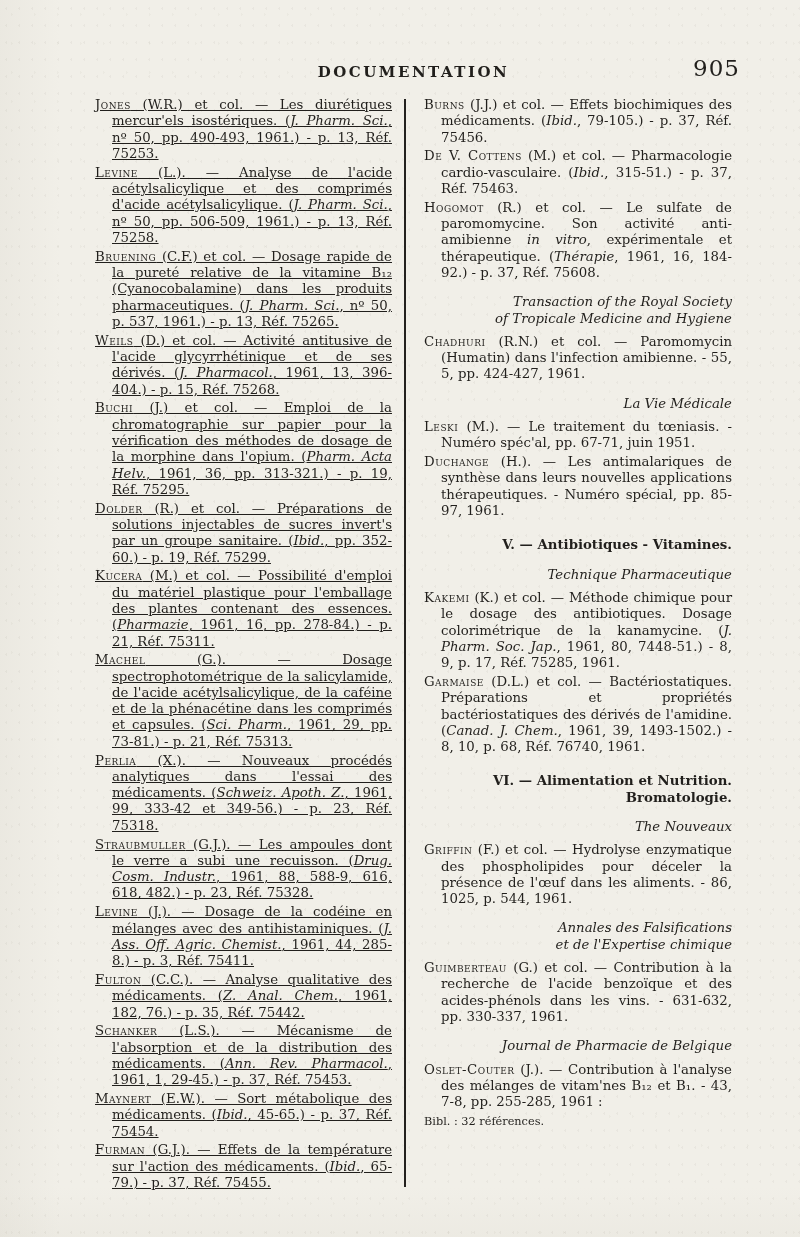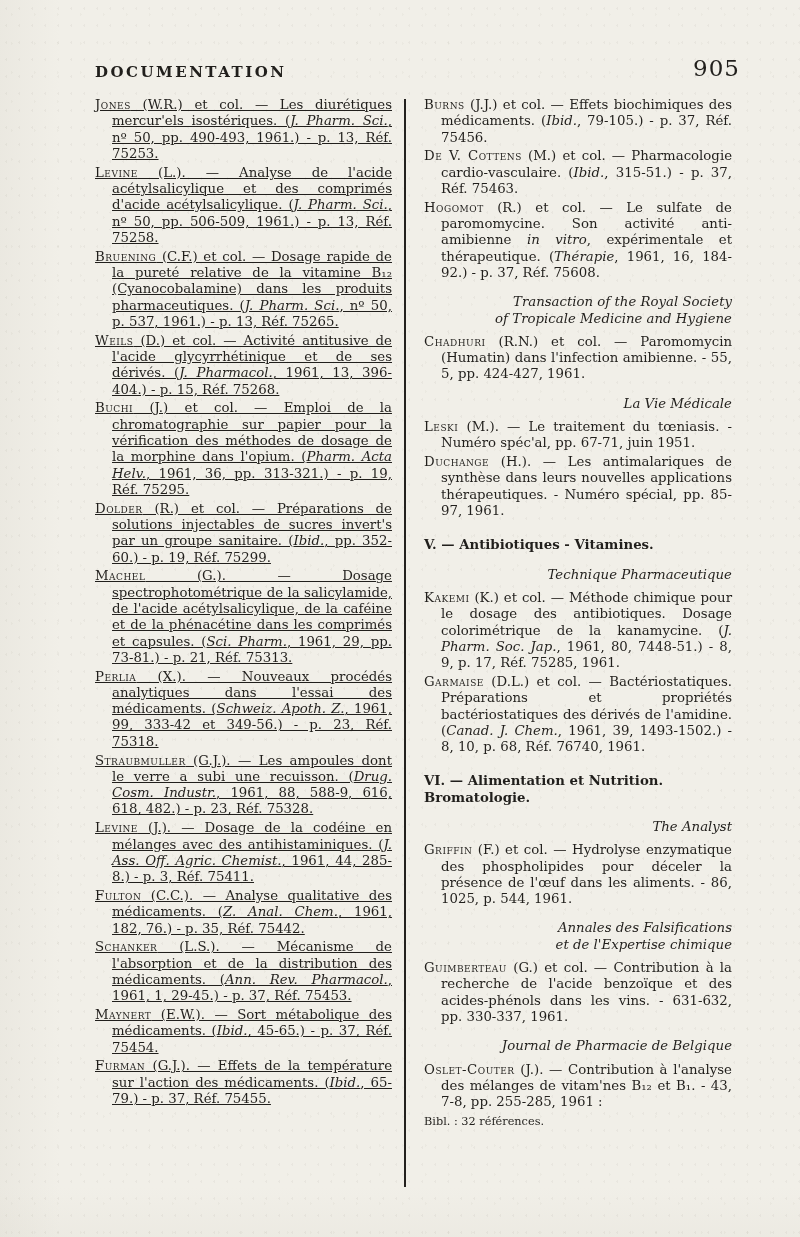--- a/index.html
+++ b/index.html
@@ -11,55 +11,56 @@
       radial-gradient(rgba(120,115,100,0.07) 1px, transparent 1px),
       radial-gradient(rgba(120,115,100,0.05) 1px, transparent 1px),
       linear-gradient(90deg, rgba(180,175,160,0.10), rgba(0,0,0,0) 60px),
       linear-gradient(0deg, rgba(180,175,160,0.08), rgba(0,0,0,0) 50px);
     background-size:13px 17px, 23px 29px, 100% 100%, 100% 100%;
     font-family:"DejaVu Serif","Liberation Serif",serif;
     color:#211f1c;
   }
   .hdr-title{
     position:absolute;top:63px;left:95px;width:637px;
-    font-weight:bold;font-size:15px;letter-spacing:2.5px;
+    text-align:center;font-weight:bold;font-size:15px;letter-spacing:2.5px;
   }
   .page-num{
     position:absolute;top:55px;right:60px;
     font-size:23px;letter-spacing:1px;
   }
   .col{position:absolute;top:97px;font-size:13.3px;line-height:16.3px;}
   .col-left{left:95px;width:297px;text-decoration:underline;}
   .col-right{left:424px;width:308px;}
   .divider{position:absolute;left:404px;top:99px;width:2px;height:1088px;background:#23211e;}
   p.entry{
     margin:0 0 2.5px 0;
     text-indent:-17px;padding-left:17px;
     text-align:justify;
   }
   .seg-sc{font-variant:small-caps;letter-spacing:0.5px;}
   .seg-i{font-style:italic;}
   .seg-sm{font-size:11.3px;}
   div.journal{font-style:italic;text-align:right;margin:13px 0 7px 0;}
-  div.section{font-weight:bold;text-align:left;margin:18px 0 11px 0;}
+  div.section{font-weight:bold;text-align:right;margin:18px 0 11px 0;}
 </style>
 </head>
 <body>
 
 <div class="page">
   <div class="hdr-title">DOCUMENTATION</div>
   <div class="page-num">905</div>
   <div class="divider"></div>
   <section class="col col-left" id="col-left">
       <p class="entry"><span class="seg-sc">Jones</span><span class="seg-n"> (W.R.) et col. — Les diurétiques mercur'els isostériques. (</span><span class="seg-i">J. Pharm. Sci.</span><span class="seg-n">, nº 50, pp. 490-493, 1961.) - p. 13, Réf. 75253.</span></p>
       <p class="entry"><span class="seg-sc">Levine</span><span class="seg-n"> (L.). — Analyse de l'acide acétylsalicylique et des comprimés d'acide acétylsalicylique. (</span><span class="seg-i">J. Pharm. Sci.</span><span class="seg-n">, nº 50, pp. 506-509, 1961.) - p. 13, Réf. 75258.</span></p>
       <p class="entry"><span class="seg-sc">Bruening</span><span class="seg-n"> (C.F.) et col. — Dosage rapide de la pureté relative de la vitamine B₁₂ (Cyanocobalamine) dans les produits pharmaceutiques. (</span><span class="seg-i">J. Pharm. Sci.</span><span class="seg-n">, nº 50, p. 537, 1961.) - p. 13, Réf. 75265.</span></p>
       <p class="entry"><span class="seg-sc">Weils</span><span class="seg-n"> (D.) et col. — Activité antitusive de l'acide glycyrrhétinique et de ses dérivés. (</span><span class="seg-i">J. Pharmacol.</span><span class="seg-n">, 1961, 13, 396-404.) - p. 15, Réf. 75268.</span></p>
       <p class="entry"><span class="seg-sc">Buchi</span><span class="seg-n"> (J.) et col. — Emploi de la chromatographie sur papier pour la vérification des méthodes de dosage de la morphine dans l'opium. (</span><span class="seg-i">Pharm. Acta Helv.</span><span class="seg-n">, 1961, 36, pp. 313-321.) - p. 19, Réf. 75295.</span></p>
       <p class="entry"><span class="seg-sc">Dolder</span><span class="seg-n"> (R.) et col. — Préparations de solutions injectables de sucres invert's par un groupe sanitaire. (</span><span class="seg-i">Ibid.</span><span class="seg-n">, pp. 352-60.) - p. 19, Réf. 75299.</span></p>
+      <p class="entry"><span class="seg-sc">Kucera</span><span class="seg-n"> (M.) et col. — Possibilité d'emploi du matériel plastique pour l'emballage des plantes contenant des essences. (</span><span class="seg-i">Pharmazie</span><span class="seg-n">, 1961, 16, pp. 278-84.) - p. 21, Réf. 75311.</span></p>
       <p class="entry"><span class="seg-sc">Machel</span><span class="seg-n"> (G.). — Dosage spectrophotométrique de la salicylamide, de l'acide acétylsalicylique, de la caféine et de la phénacétine dans les comprimés et capsules. (</span><span class="seg-i">Sci. Pharm.</span><span class="seg-n">, 1961, 29, pp. 73-81.) - p. 21, Réf. 75313.</span></p>
       <p class="entry"><span class="seg-sc">Perlia</span><span class="seg-n"> (X.). — Nouveaux procédés analytiques dans l'essai des médicaments. (</span><span class="seg-i">Schweiz. Apoth. Z.</span><span class="seg-n">, 1961, 99, 333-42 et 349-56.) - p. 23, Réf. 75318.</span></p>
       <p class="entry"><span class="seg-sc">Straubmuller</span><span class="seg-n"> (G.J.). — Les ampoules dont le verre a subi une recuisson. (</span><span class="seg-i">Drug. Cosm. Industr.</span><span class="seg-n">, 1961, 88, 588-9, 616, 618, 482.) - p. 23, Réf. 75328.</span></p>
       <p class="entry"><span class="seg-sc">Levine</span><span class="seg-n"> (J.). — Dosage de la codéine en mélanges avec des antihistaminiques. (</span><span class="seg-i">J. Ass. Off. Agric. Chemist.</span><span class="seg-n">, 1961, 44, 285-8.) - p. 3, Réf. 75411.</span></p>
       <p class="entry"><span class="seg-sc">Fulton</span><span class="seg-n"> (C.C.). — Analyse qualitative des médicaments. (</span><span class="seg-i">Z. Anal. Chem.</span><span class="seg-n">, 1961, 182, 76.) - p. 35, Réf. 75442.</span></p>
       <p class="entry"><span class="seg-sc">Schanker</span><span class="seg-n"> (L.S.). — Mécanisme de l'absorption et de la distribution des médicaments. (</span><span class="seg-i">Ann. Rev. Pharmacol.</span><span class="seg-n">, 1961, 1, 29-45.) - p. 37, Réf. 75453.</span></p>
       <p class="entry"><span class="seg-sc">Maynert</span><span class="seg-n"> (E.W.). — Sort métabolique des médicaments. (</span><span class="seg-i">Ibid.</span><span class="seg-n">, 45-65.) - p. 37, Réf. 75454.</span></p>
       <p class="entry"><span class="seg-sc">Furman</span><span class="seg-n"> (G.J.). — Effets de la température sur l'action des médicaments. (</span><span class="seg-i">Ibid.</span><span class="seg-n">, 65-79.) - p. 37, Réf. 75455.</span></p>
     </section>
   <section class="col col-right" id="col-right">
@@ -69,21 +70,21 @@
       <div class="journal"><span>Transaction of the Royal Society</span><br><span>of Tropicale Medicine and Hygiene</span></div>
       <p class="entry"><span class="seg-sc">Chadhuri</span><span class="seg-n"> (R.N.) et col. — Paromomycin (Humatin) dans l'infection amibienne. - 55, 5, pp. 424-427, 1961.</span></p>
       <div class="journal"><span>La Vie Médicale</span></div>
       <p class="entry"><span class="seg-sc">Leski</span><span class="seg-n"> (M.). — Le traitement du tœniasis. - Numéro spéc'al, pp. 67-71, juin 1951.</span></p>
       <p class="entry"><span class="seg-sc">Duchange</span><span class="seg-n"> (H.). — Les antimalariques de synthèse dans leurs nouvelles applications thérapeutiques. - Numéro spécial, pp. 85-97, 1961.</span></p>
       <div class="section"><span>V. — Antibiotiques - Vitamines.</span></div>
       <div class="journal"><span>Technique Pharmaceutique</span></div>
       <p class="entry"><span class="seg-sc">Kakemi</span><span class="seg-n"> (K.) et col. — Méthode chimique pour le dosage des antibiotiques. Dosage colorimétrique de la kanamycine. (</span><span class="seg-i">J. Pharm. Soc. Jap.</span><span class="seg-n">, 1961, 80, 7448-51.) - 8, 9, p. 17, Réf. 75285, 1961.</span></p>
       <p class="entry"><span class="seg-sc">Garmaise</span><span class="seg-n"> (D.L.) et col. — Bactériostatiques. Préparations et propriétés bactériostatiques des dérivés de l'amidine. (</span><span class="seg-i">Canad. J. Chem.</span><span class="seg-n">, 1961, 39, 1493-1502.) - 8, 10, p. 68, Réf. 76740, 1961.</span></p>
       <div class="section"><span>VI. — Alimentation et Nutrition.</span><br><span>Bromatologie.</span></div>
-      <div class="journal"><span>The Analyst</span></div>
+      <div class="journal"><span>The Nouveaux</span></div>
       <p class="entry"><span class="seg-sc">Griffin</span><span class="seg-n"> (F.) et col. — Hydrolyse enzymatique des phospholipides pour déceler la présence de l'œuf dans les aliments. - 86, 1025, p. 544, 1961.</span></p>
       <div class="journal"><span>Annales des Falsifications</span><br><span>et de l'Expertise chimique</span></div>
       <p class="entry"><span class="seg-sc">Guimberteau</span><span class="seg-n"> (G.) et col. — Contribution à la recherche de l'acide benzoïque et des acides-phénols dans les vins. - 631-632, pp. 330-337, 1961.</span></p>
       <div class="journal"><span>Journal de Pharmacie de Belgique</span></div>
       <p class="entry"><span class="seg-sc">Oslet-Couter</span><span class="seg-n"> (J.). — Contribution à l'analyse des mélanges de vitam'nes B₁₂ et B₁. - 43, 7-8, pp. 255-285, 1961 :</span></p>
       <p class="entry"><span class="seg-sm">Bibl. : 32 références.</span></p>
     </section>
 </div>
 
 </body></html>

